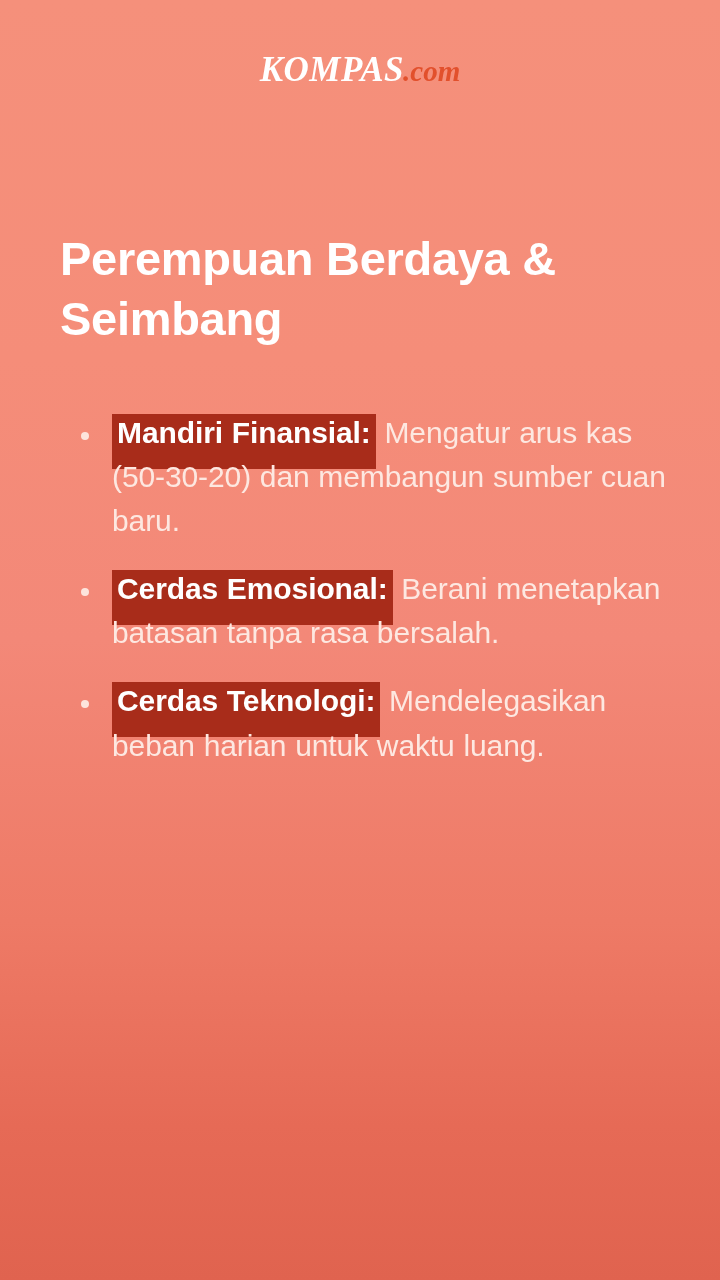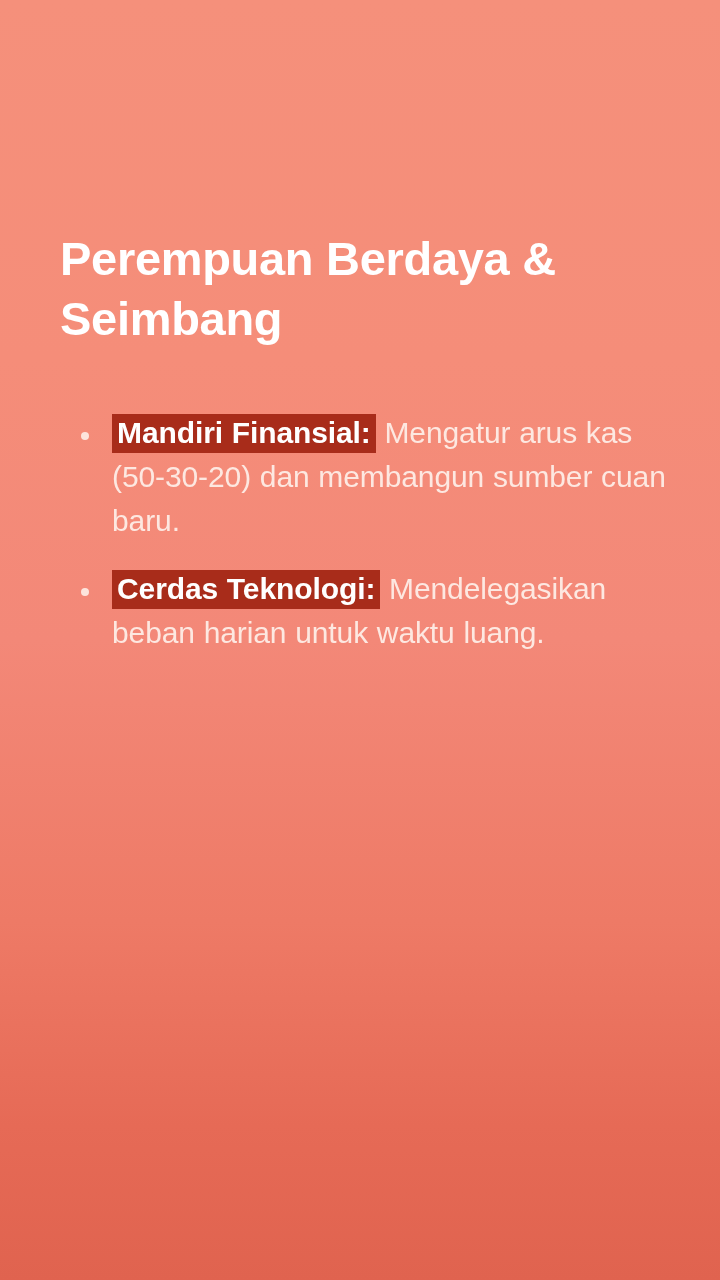--- a/index.html
+++ b/index.html
@@ -95,43 +95,50 @@
     color: #fde8e1;
     font-size: 30px;
     line-height: 1.47;
     letter-spacing: -0.1px;
     word-spacing: 0.5px;
   }
   .lead {
     background: #a82c1a;
     color: #ffffff;
     font-weight: bold;
-    padding: 2px 5px 4px 5px;
+    padding: 2px 5px 20px 5px;
     box-decoration-break: clone;
     -webkit-box-decoration-break: clone;
   }
   .rest {
     color: #fde8e1;
   }
 </style>
 </head>
 <body>
 
 <div id="card">
 
+  <div id="brand">
+    <span class="brand-main">KOMPAS</span><span class="brand-tld">.com</span>
+  </div>
 
   <div id="headline">Perempuan Berdaya &amp; Seimbang</div>
 
   <div id="bullets">
 
     <div class="bullet-row">
       <span class="bullet-dot"></span>
       <div class="bullet-text"><span class="lead">Mandiri Finansial:</span><span class="rest"> Mengatur arus kas (50-30-20) dan membangun sumber cuan baru.</span></div>
     </div>
 
+    <div class="bullet-row">
+      <span class="bullet-dot"></span>
+      <div class="bullet-text"><span class="lead">Cerdas Emosional:</span><span class="rest"> Berani menetapkan batasan tanpa rasa bersalah.</span></div>
+    </div>
 
     <div class="bullet-row">
       <span class="bullet-dot"></span>
       <div class="bullet-text"><span class="lead">Cerdas Teknologi:</span><span class="rest"> Mendelegasikan beban harian untuk waktu luang.</span></div>
     </div>
 
   </div>
 
 </div>
 

